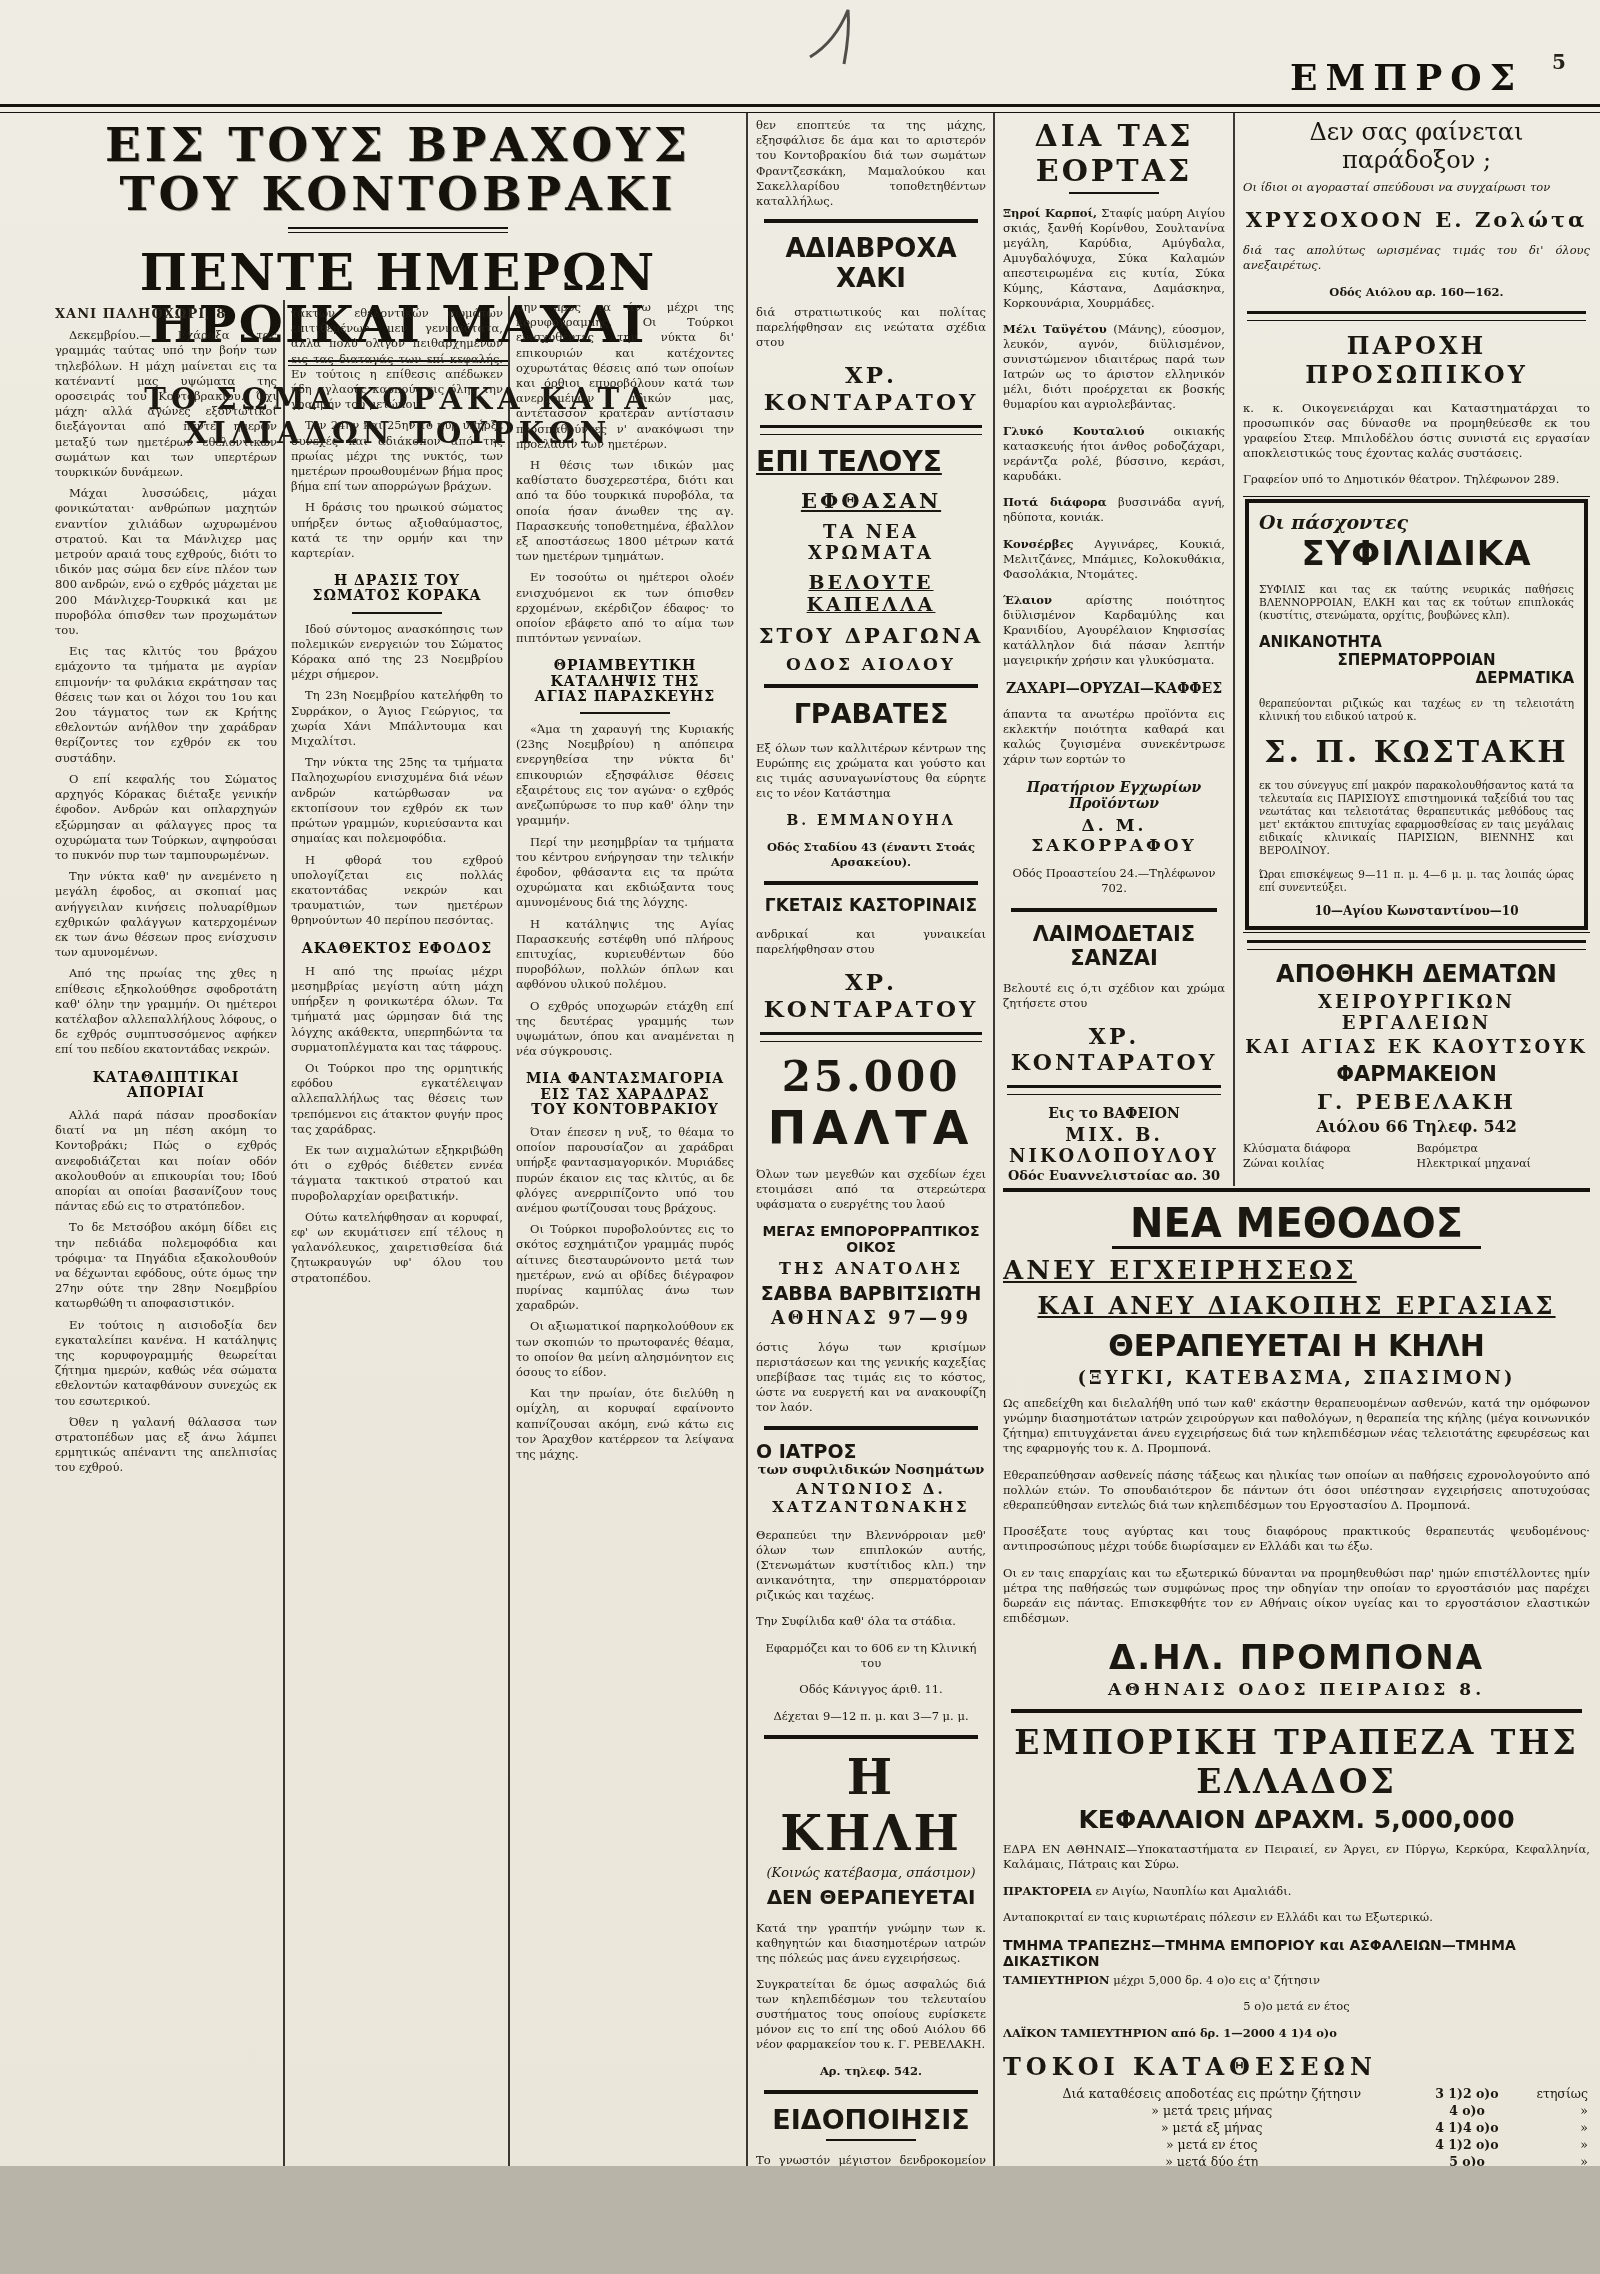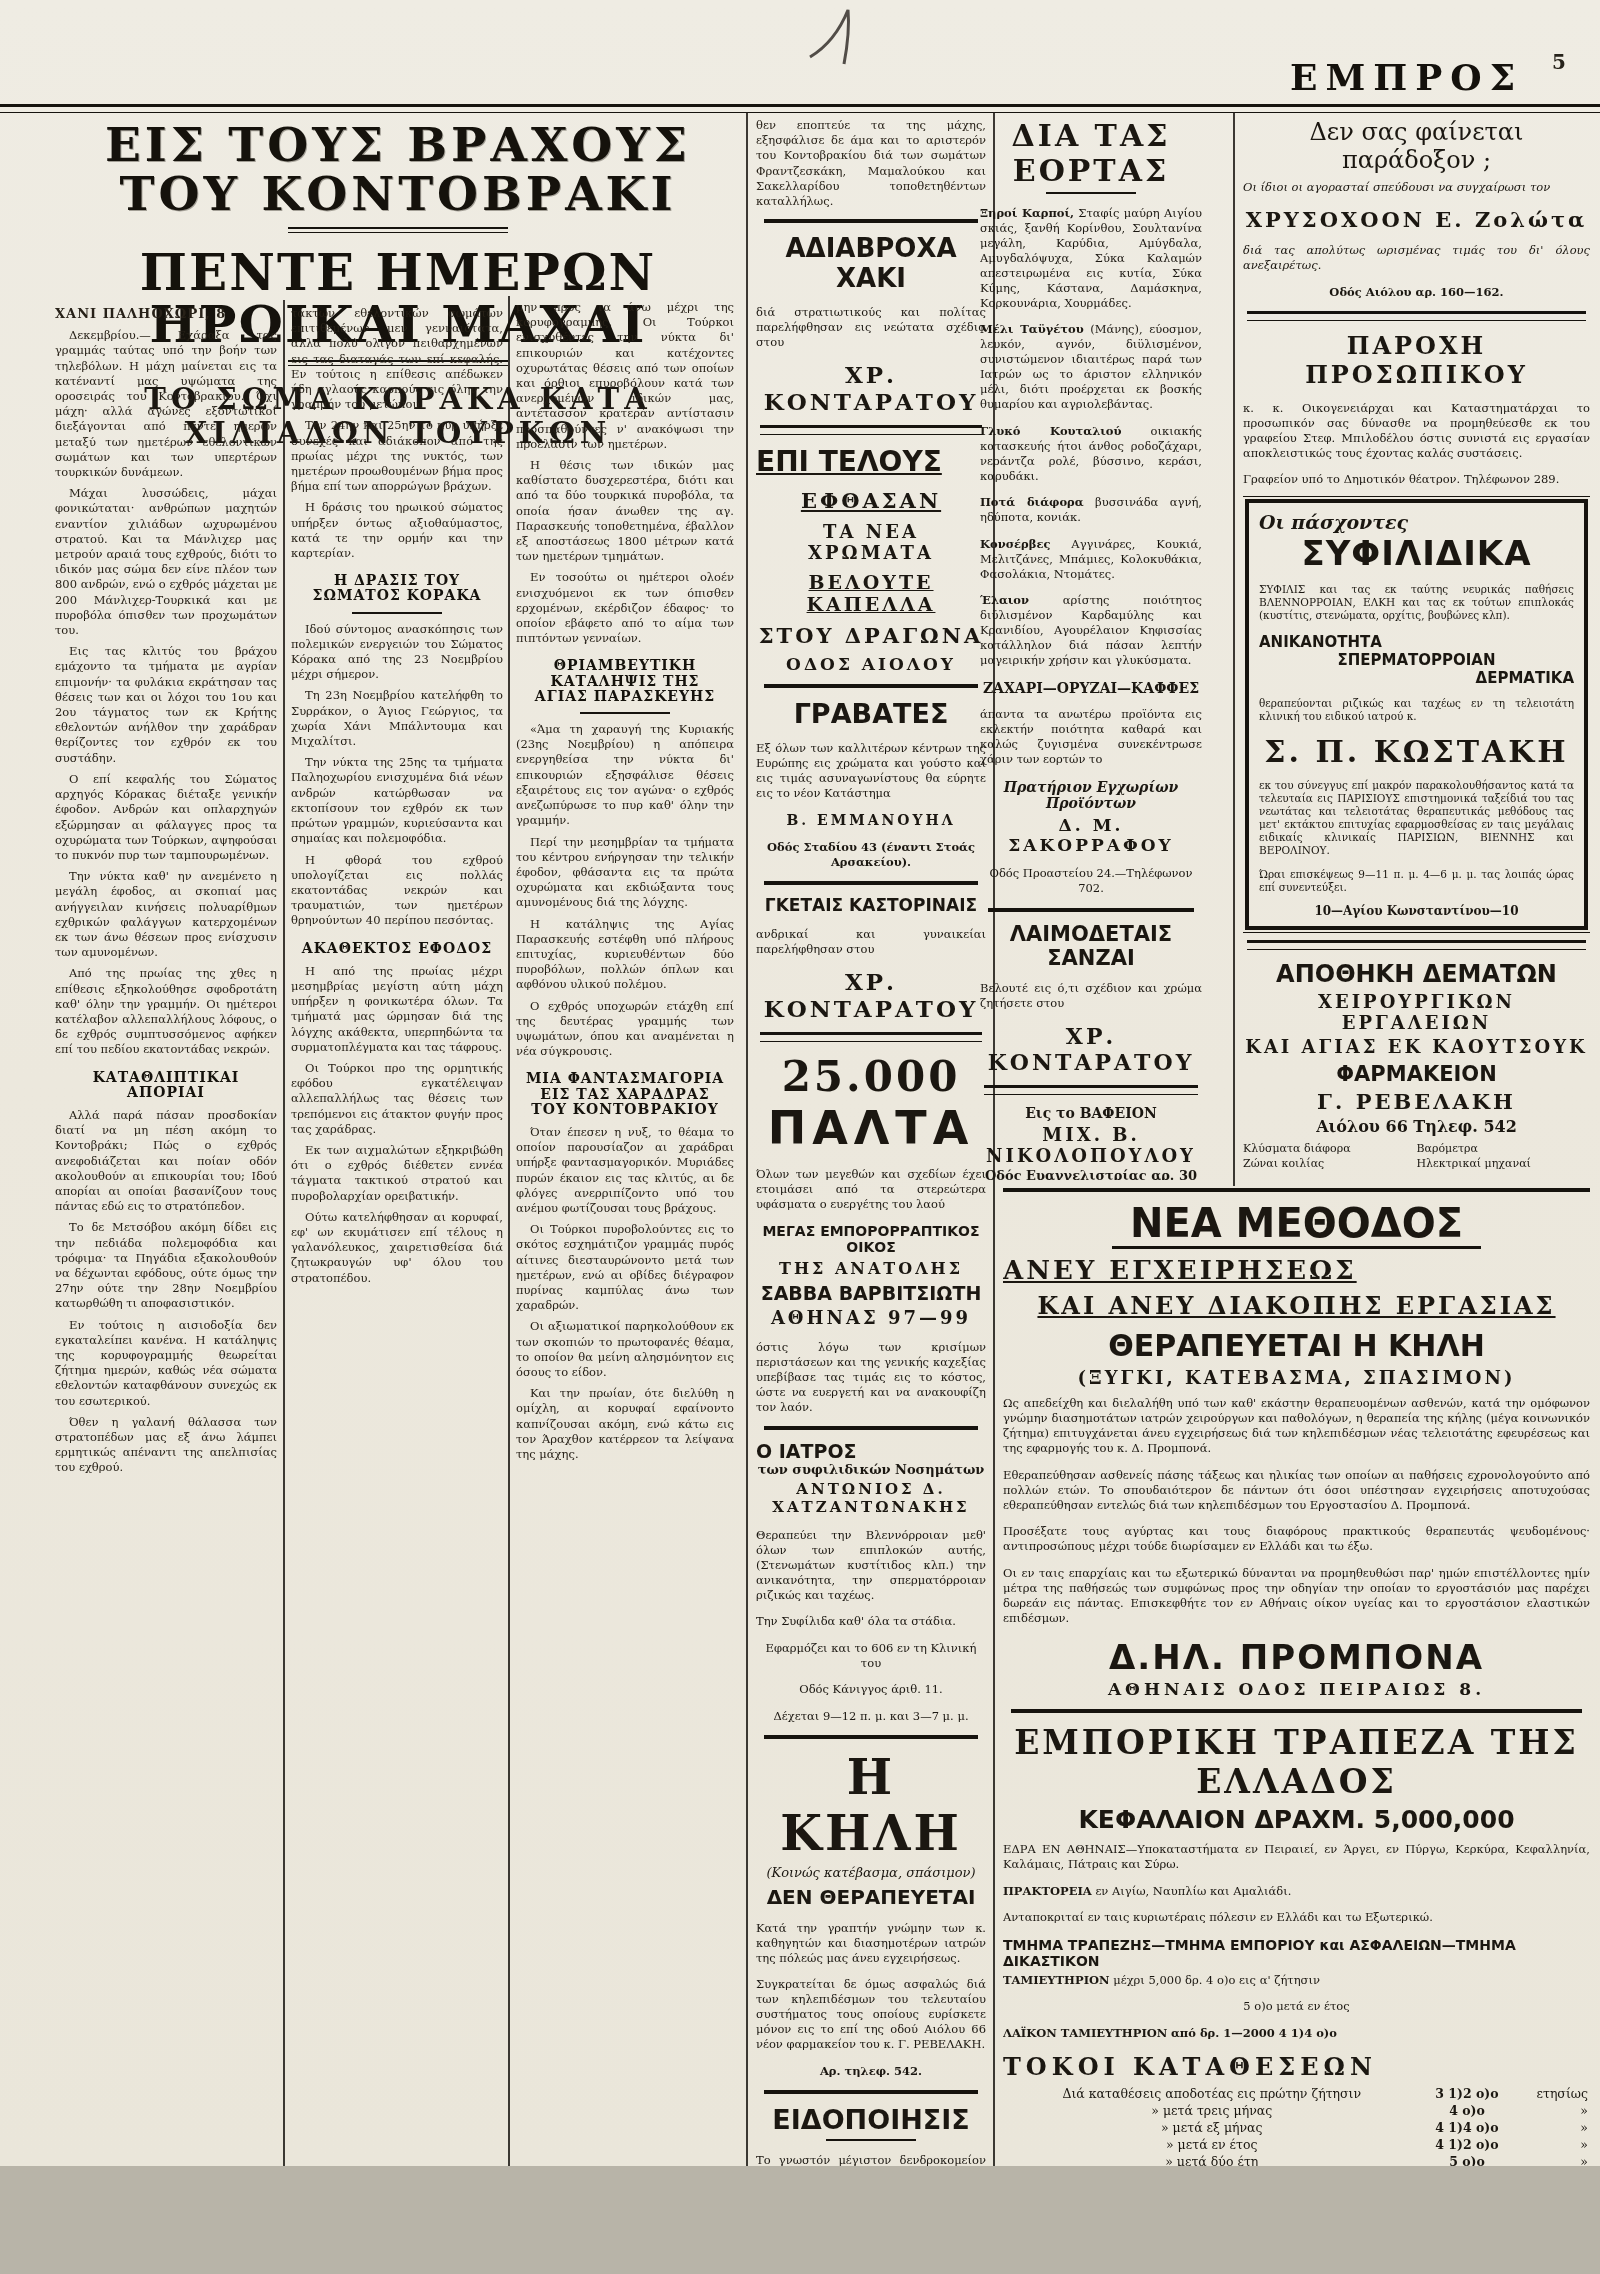--- a/index.html
+++ b/index.html
@@ -202,21 +202,21 @@
 
     <div class="ad">
       <div class="big-sans" style="font-size:27px;">ΕΙΔΟΠΟΙΗΣΙΣ</div>
       <div class="subhead-rule"></div>
       <p class="body">Το γνωστόν μέγιστον δενδροκομείον και ανθοκομείον Κανιόρου ειδοποιεί το κοινόν των Αθηνών και Επαρχιών ότι κέκτηται τα μάλλον ανεπτυγμένα και εκλεκτότερα διά δενδροστοιχίας και πλατείας δένδρα εις τιμάς ακαταγωνίστους. Ήτοι ακακίας σφαιροειδείς, πολυανθείς και κυανόφυλλαις, Πιπεριαίς, Σόφοραις, Λεύκαις, Πλατάνους, Σόφοραις Πεντουλαίς, Κασουάριναις, καθώς και άπαντα τα όλως νέα είδη των τριανταφύλλων.</p>
 
     </div>
 
   </div>
 
-  <div class="abs" style="left:980px;top:118px;width:222px;height:1062px;overflow:hidden;">
+  <div class="abs" style="left:1003px;top:118px;width:222px;height:1062px;overflow:hidden;">
     <div class="ad">
       <div class="name-serif" style="font-size:30px;">ΔΙΑ ΤΑΣ ΕΟΡΤΑΣ</div>
       <div class="subhead-rule"></div>
       <p class="body"><b>Ξηροί Καρποί,</b> <span>Σταφίς μαύρη Αιγίου σκιάς, ξανθή Κορίνθου, Σουλτανίνα μεγάλη, Καρύδια, Αμύγδαλα, Αμυγδαλόψυχα, Σύκα Καλαμών απεστειρωμένα εις κυτία, Σύκα Κύμης, Κάστανα, Δαμάσκηνα, Κορκουνάρια, Χουρμάδες.</span></p>
       <p class="body"><b>Μέλι Ταϋγέτου</b> <span>(Μάνης), εύοσμον, λευκόν, αγνόν, διϋλισμένον, συνιστώμενον ιδιαιτέρως παρά των Ιατρών ως το άριστον ελληνικόν μέλι, διότι προέρχεται εκ βοσκής θυμαρίου και αγριολεβάντας.</span></p>
       <p class="body"><b>Γλυκό Κουταλιού</b> <span>οικιακής κατασκευής ήτοι άνθος ροδοζάχαρι, νεράντζα ρολέ, βύσσινο, κεράσι, καρυδάκι.</span></p>
       <p class="body"><b>Ποτά διάφορα</b> <span>βυσσινάδα αγνή, ηδύποτα, κονιάκ.</span></p>
       <p class="body"><b>Κονσέρβες</b> <span>Αγγινάρες, Κουκιά, Μελιτζάνες, Μπάμιες, Κολοκυθάκια, Φασολάκια, Ντομάτες.</span></p>
       <p class="body"><b>Έλαιον</b> <span>αρίστης ποιότητος διϋλισμένον Καρδαμύλης και Κρανιδίου, Αγουρέλαιον Κηφισσίας κατάλληλον διά πάσαν λεπτήν μαγειρικήν χρήσιν και γλυκύσματα.</span></p>
       <div style="font-weight:bold;font-size:14px;margin-top:4px;">ΖΑΧΑΡΙ—ΟΡΥΖΑΙ—ΚΑΦΦΕΣ</div>

